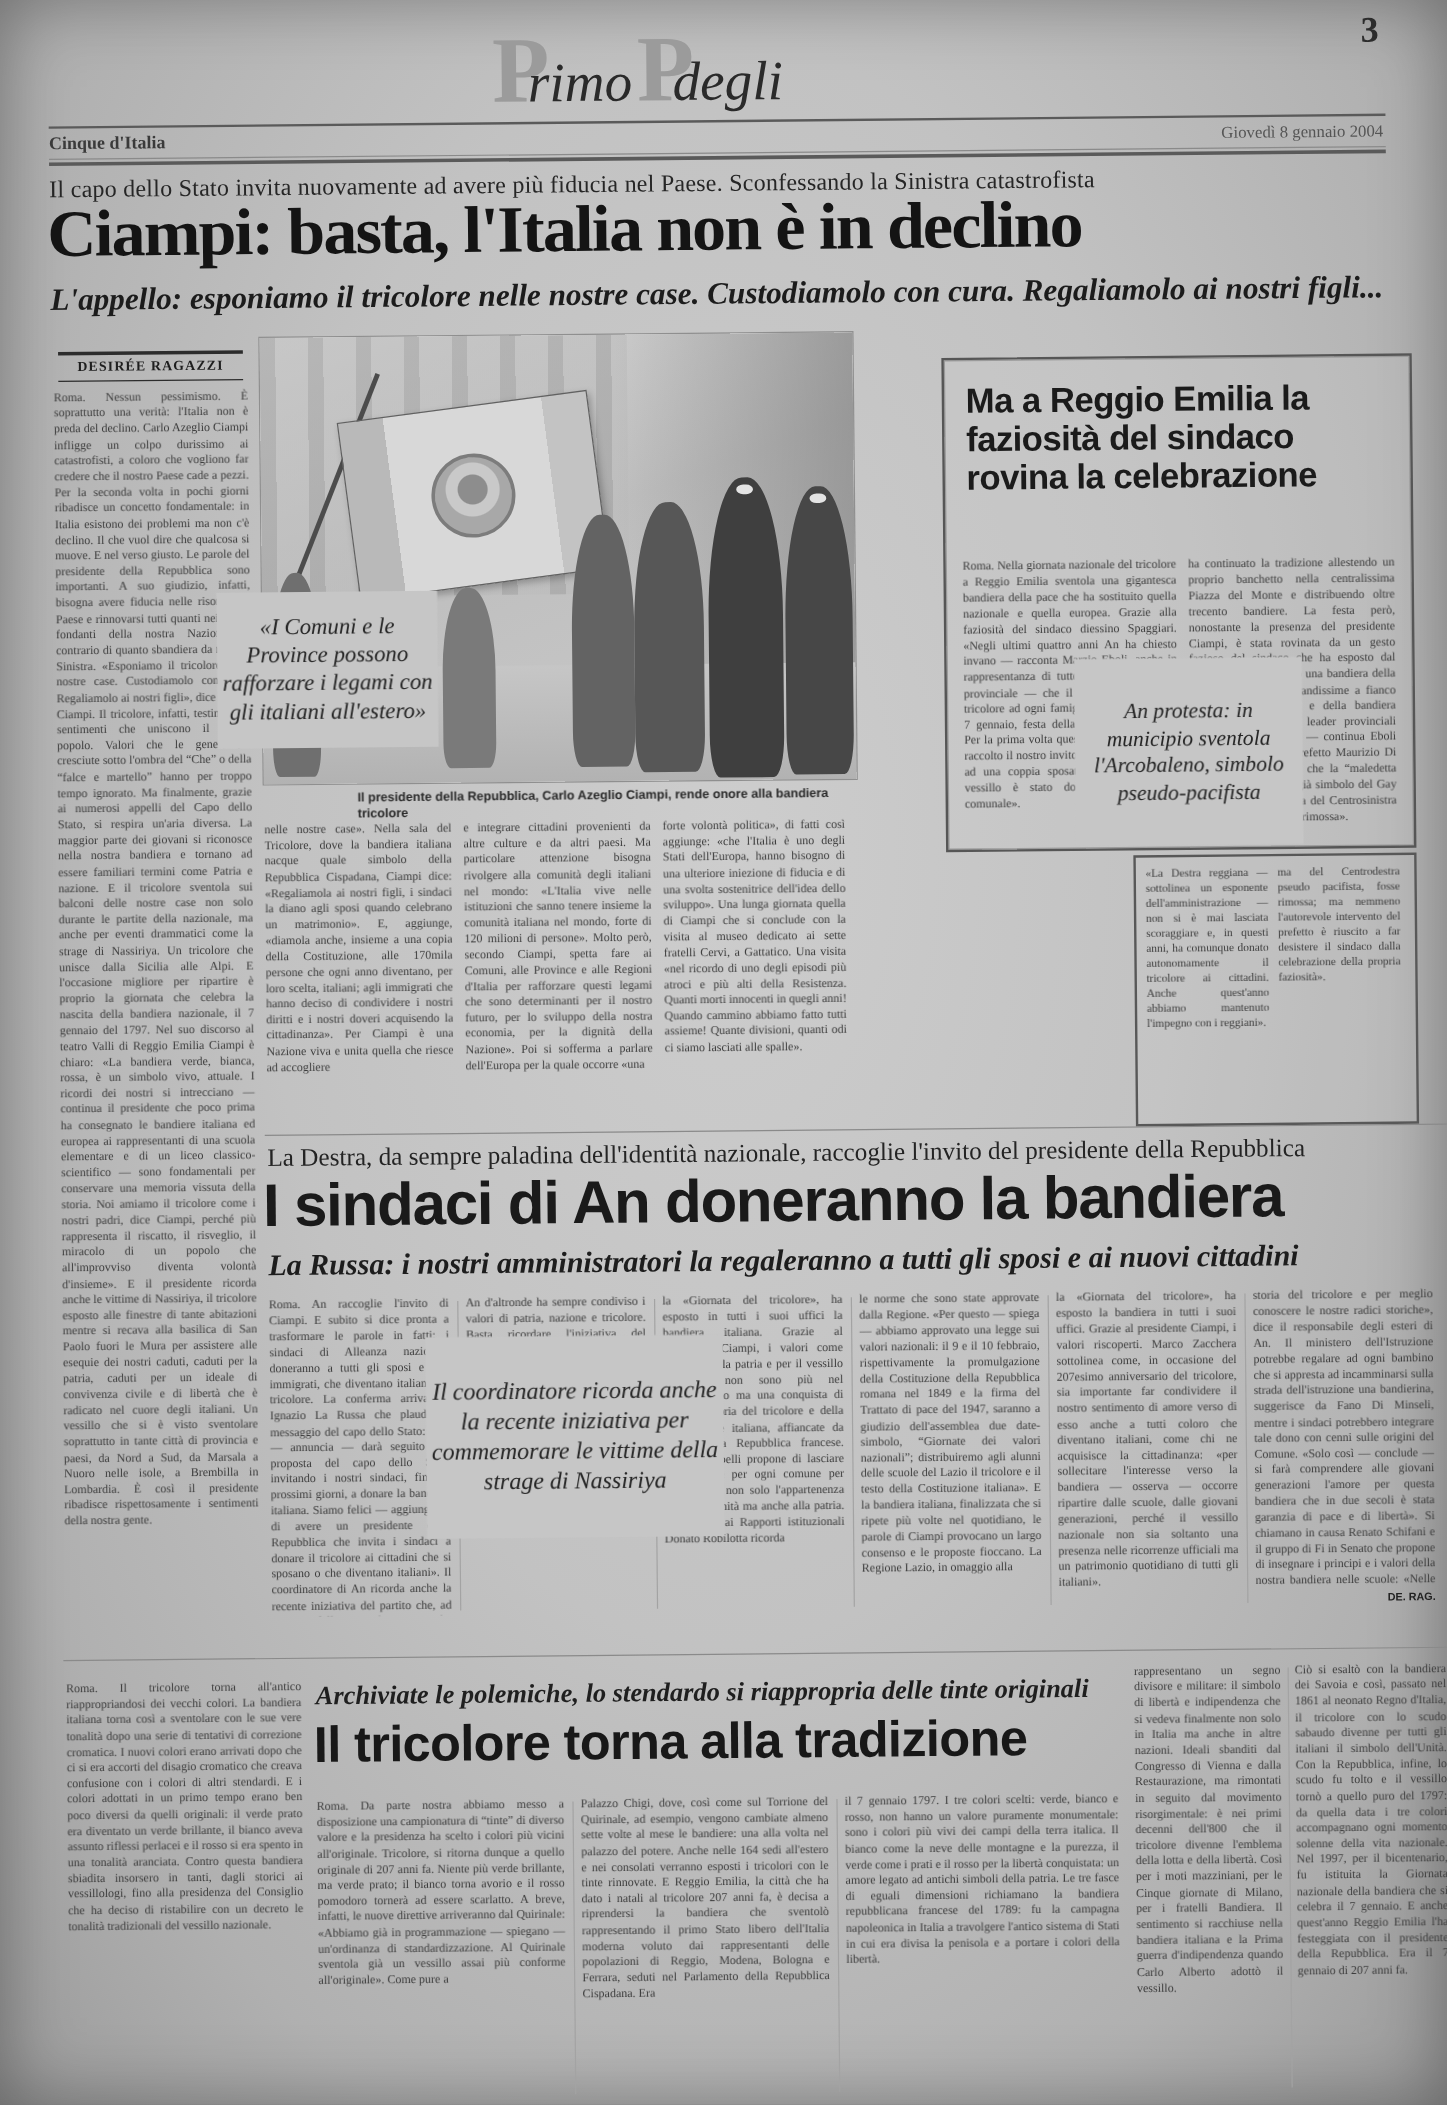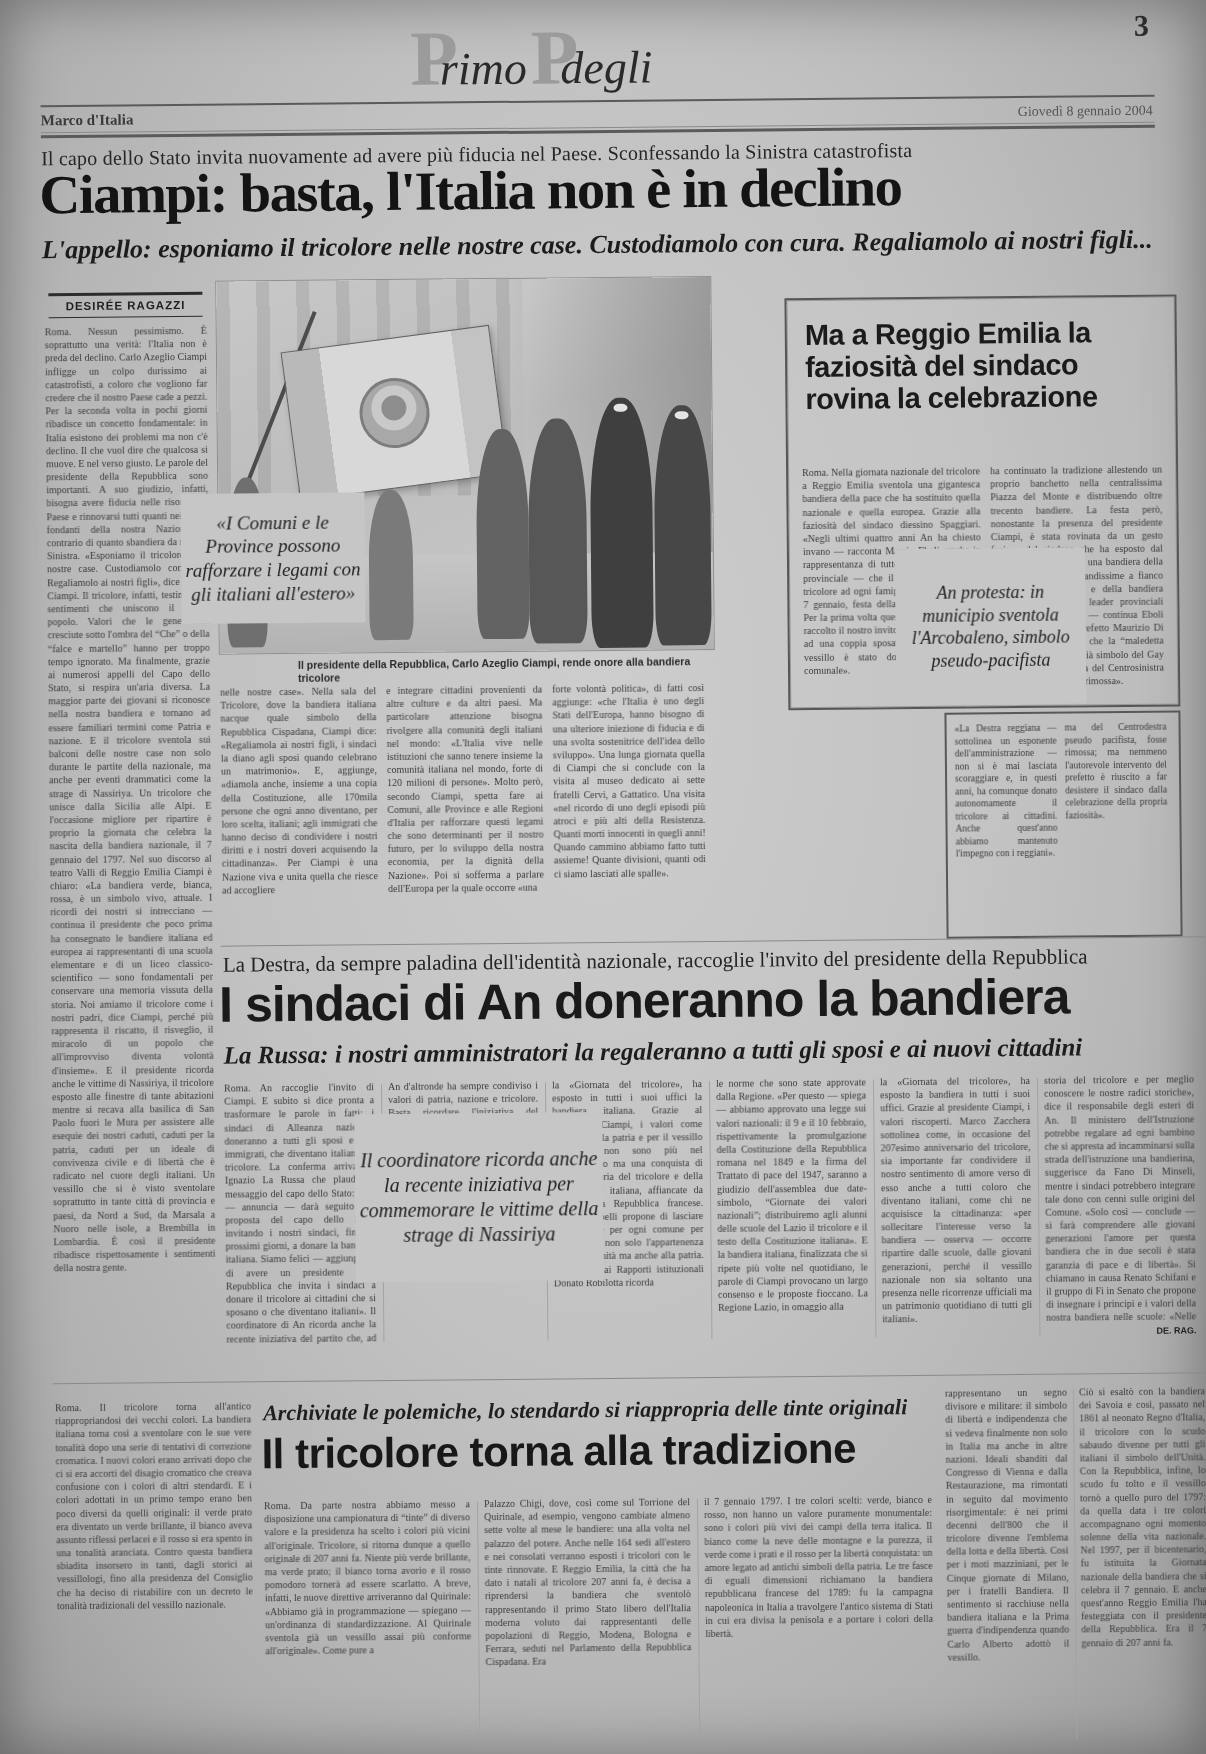--- a/index.html
+++ b/index.html
@@ -91,30 +91,30 @@
 
 <div id="scan">
 <div id="page">
 
   <div class="abs pageno" style="left:1142px;top:16px;">3</div>
   <div class="abs logo" style="left:418px;top:22px;">
     <span class="bigP">P</span><span class="word">rimo</span>
     <span class="bigP">P</span><span class="word">degli</span>
   </div>
   <div class="abs rule" style="left:48px;top:100px;width:1114px;"></div>
-  <div class="abs masthead" style="left:48px;top:108px;">Marco d'Italia</div>
+  <div class="abs masthead" style="left:48px;top:108px;">Cinque d'Italia</div>
   <div class="abs eddate" style="left:930px;top:109px;width:230px;text-align:right;">Giovedì 8 gennaio 2004</div>
   <div class="abs thinrule" style="left:48px;top:127px;width:1114px;"></div>
   <div class="abs rule" style="left:48px;top:130px;width:1114px;height:3px;"></div>
 
   <div class="abs kicker1" style="left:48px;top:142px;width:1120px;">Il capo dello Stato invita nuovamente ad avere più fiducia nel Paese. Sconfessando la Sinistra catastrofista</div>
   <div class="abs headline1" style="left:46px;top:162px;width:1130px;">Ciampi: basta, l'Italia non è in declino</div>
   <div class="abs subhead1" style="left:48px;top:231px;width:1130px;">L'appello: esponiamo il tricolore nelle nostre case. Custodiamolo con cura. Regaliamolo ai nostri figli...</div>
 
-  <div class="abs byline" style="left:54px;top:288px;width:154px;">DESIRÉE RAGAZZI</div>
+  <div class="abs byline" style="left:54px;top:288px;width:154px;font-family:Liberation Serif, serif;">DESIRÉE RAGAZZI</div>
   <div class="abs bodycol" style="left:50px;top:320px;width:162px;height:1024px;">Roma. Nessun pessimismo. È soprattutto una verità: l'Italia non è preda del declino. Carlo Azeglio Ciampi infligge un colpo durissimo ai catastrofisti, a coloro che vogliono far credere che il nostro Paese cade a pezzi. Per la seconda volta in pochi giorni ribadisce un concetto fondamentale: in Italia esistono dei problemi ma non c'è declino. Il che vuol dire che qualcosa si muove. E nel verso giusto. Le parole del presidente della Repubblica sono importanti. A suo giudizio, infatti, bisogna avere fiducia nelle risorse del Paese e rinnovarsi tutti quanti nei valori fondanti della nostra Nazione. Il contrario di quanto sbandiera da mesi la Sinistra. «Esponiamo il tricolore nelle nostre case. Custodiamolo con cura. Regaliamolo ai nostri figli», dice ancora Ciampi. Il tricolore, infatti, testimonia i sentimenti che uniscono il nostro popolo. Valori che le generazioni cresciute sotto l'ombra del “Che” o della “falce e martello” hanno per troppo tempo ignorato. Ma finalmente, grazie ai numerosi appelli del Capo dello Stato, si respira un'aria diversa. La maggior parte dei giovani si riconosce nella nostra bandiera e tornano ad essere familiari termini come Patria e nazione. E il tricolore sventola sui balconi delle nostre case non solo durante le partite della nazionale, ma anche per eventi drammatici come la strage di Nassiriya. Un tricolore che unisce dalla Sicilia alle Alpi. E l'occasione migliore per ripartire è proprio la giornata che celebra la nascita della bandiera nazionale, il 7 gennaio del 1797. Nel suo discorso al teatro Valli di Reggio Emilia Ciampi è chiaro: «La bandiera verde, bianca, rossa, è un simbolo vivo, attuale. I ricordi dei nostri si intrecciano — continua il presidente che poco prima ha consegnato le bandiere italiana ed europea ai rappresentanti di una scuola elementare e di un liceo classico-scientifico — sono fondamentali per conservare una memoria vissuta della storia. Noi amiamo il tricolore come i nostri padri, dice Ciampi, perché più rappresenta il riscatto, il risveglio, il miracolo di un popolo che all'improvviso diventa volontà d'insieme». E il presidente ricorda anche le vittime di Nassiriya, il tricolore esposto alle finestre di tante abitazioni mentre si recava alla basilica di San Paolo fuori le Mura per assistere alle esequie dei nostri caduti, caduti per la patria, caduti per un ideale di convivenza civile e di libertà che è radicato nel cuore degli italiani. Un vessillo che si è visto sventolare soprattutto in tante città di provincia e paesi, da Nord a Sud, da Marsala a Nuoro nelle isole, a Brembilla in Lombardia. È così il presidente ribadisce rispettosamente i sentimenti della nostra gente.</div>
 
   <div class="abs photo" style="left:222px;top:278px;width:494px;height:372px;">
     <div class="ph-colonnade"></div>
     <div class="ph-dark"></div>
     <div class="ph-floor"></div>
     <div class="ph-pole"></div>
     <div class="ph-flag">
       <div class="ph-emblem"></div>
     </div>

